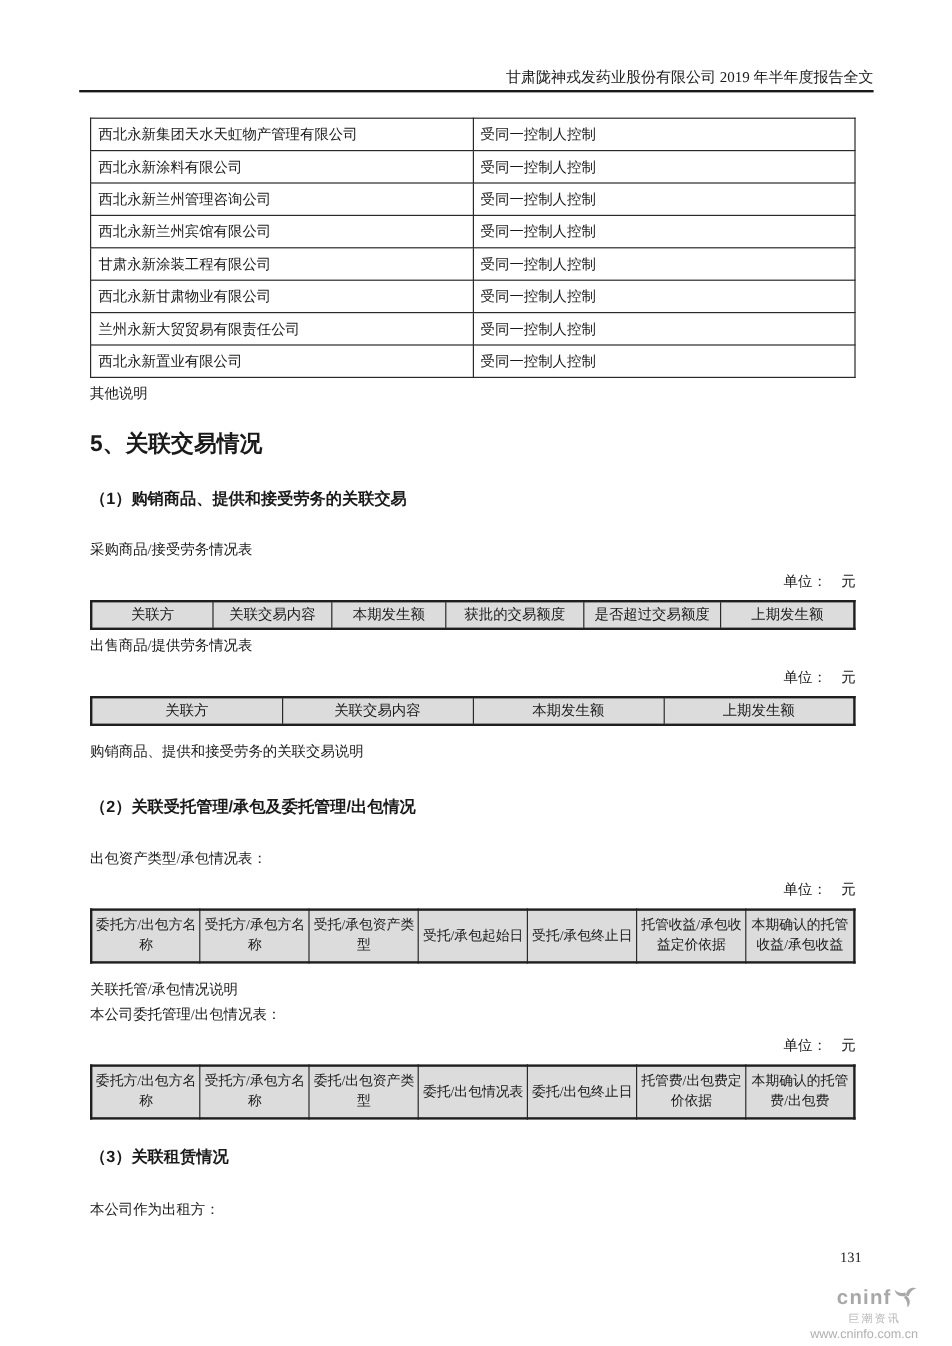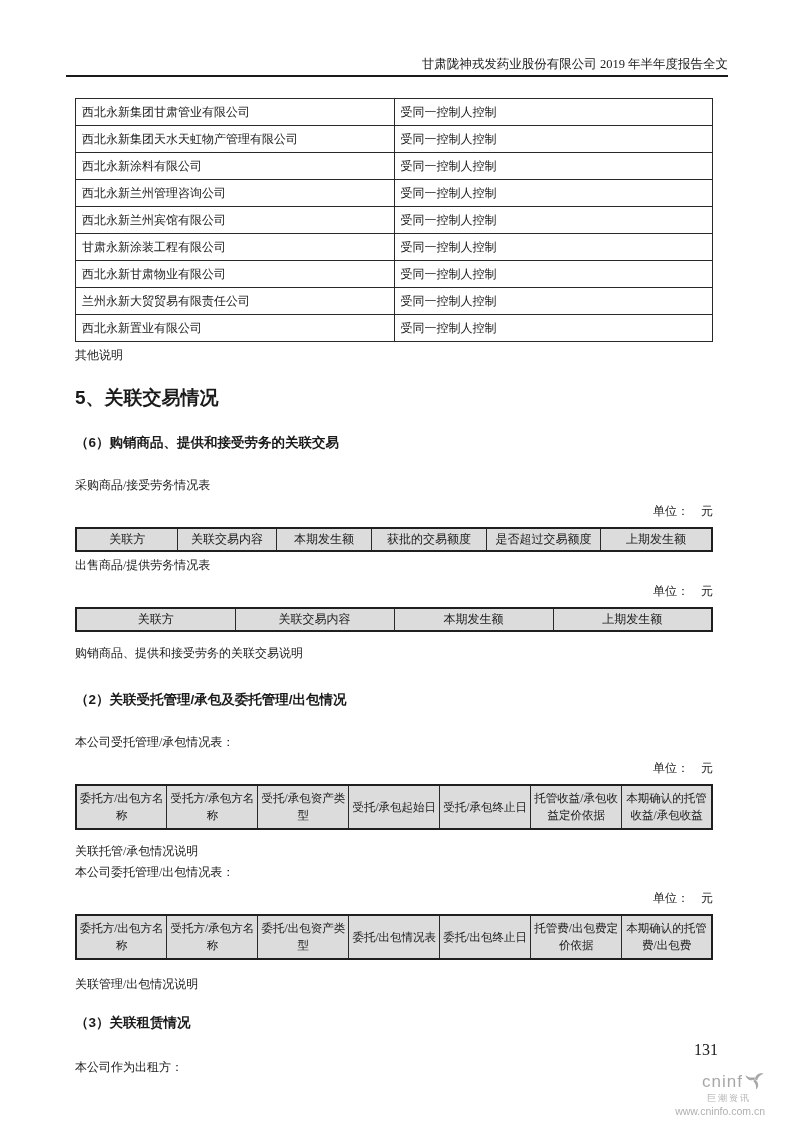--- a/index.html
+++ b/index.html
@@ -97,40 +97,40 @@
   .mt-30 { margin-top: 30px; }
   .mt-13 { margin-top: 13px; }
   .mt-16 { margin-top: 16px; }
   .mt-33 { margin-top: 22px; }
   .mt-28 { margin-top: 28px; }
   
   .page-number {
     position: absolute;
     top: 1041px;
     right: 75px;
-    font-size: 16px;
+    font-size: 12px;
     color: #1a1a1a;
   }
   .cninfo-logo {
     position: absolute;
     top: 1070px;
     right: 28px;
     text-align: right;
     color: #a8a8a8;
     line-height: 1;
   }
   .cninfo-brand-row {
     display: flex;
     align-items: center;
     justify-content: flex-end;
     gap: 2px;
   }
   .cninfo-brand {
     font-family: "Liberation Sans", "DejaVu Sans", sans-serif;
-    font-weight: normal;
+    font-weight: bold;
     font-size: 17px;
     letter-spacing: 1px;
     color: #a8a8a8;
   }
   .cninfo-cn {
     font-size: 9px;
     letter-spacing: 2px;
     margin-top: 2px;
     margin-right: 14px;
     color: #b3b3b3;
@@ -153,24 +153,20 @@
 
   <div class="content">
 
     <table class="tbl-rows">
       <colgroup>
           <col style="width:50%">
           <col style="width:50%">
         </colgroup>
       <tbody>
         <tr>
-          <td>西北永新集团甘肃管业有限公司</td>
-          <td>受同一控制人控制</td>
-        </tr>
-        <tr>
           <td>西北永新集团天水天虹物产管理有限公司</td>
           <td>受同一控制人控制</td>
         </tr>
         <tr>
           <td>西北永新涂料有限公司</td>
           <td>受同一控制人控制</td>
         </tr>
         <tr>
           <td>西北永新兰州管理咨询公司</td>
           <td>受同一控制人控制</td>
@@ -195,21 +191,21 @@
           <td>西北永新置业有限公司</td>
           <td>受同一控制人控制</td>
         </tr>
       </tbody>
     </table>
 
     <div class="body-text">其他说明</div>
 
     <div class="h-level1">5、关联交易情况</div>
 
-    <div class="h-level2">（6）购销商品、提供和接受劳务的关联交易</div>
+    <div class="h-level2">（1）购销商品、提供和接受劳务的关联交易</div>
 
     <div class="body-text mt-26">采购商品/接受劳务情况表</div>
     <div class="unit-label">单位：　元</div>
 
     <table class="tbl-head">
       <colgroup>
         <col style="width:16%">
           <col style="width:15.5%">
           <col style="width:15%">
         <col style="width:18%">
@@ -245,21 +241,21 @@
           <th>本期发生额</th>
           <th>上期发生额</th>
         </tr>
       </tbody>
     </table>
 
     <div class="body-text mt-13">购销商品、提供和接受劳务的关联交易说明</div>
 
     <div class="h-level2 mt-30">（2）关联受托管理/承包及委托管理/出包情况</div>
 
-    <div class="body-text mt-26">本公司受托管理/承包情况表：</div>
+    <div class="body-text mt-26">出包资产类型/承包情况表：</div>
     <div class="unit-label">单位：　元</div>
 
     <table class="tbl-head two-line">
       <colgroup>
         <col style="width:14.3%">
           <col style="width:14.3%">
           <col style="width:14.3%">
           <col style="width:14.3%">
         <col style="width:14.3%">
           <col style="width:14.3%">
@@ -298,21 +294,20 @@
           <th>受托方/承包方名称</th>
           <th>委托/出包资产类型</th>
           <th>委托/出包情况表</th>
           <th>委托/出包终止日</th>
           <th>托管费/出包费定价依据</th>
           <th>本期确认的托管费/出包费</th>
         </tr>
       </tbody>
     </table>
 
-    <div class="body-text mt-16">关联管理/出包情况说明</div>
 
     <div class="h-level2 mt-33">（3）关联租赁情况</div>
 
     <div class="body-text mt-28">本公司作为出租方：</div>
 
   </div>
 
   <div class="page-number">131</div>
 
   <div class="cninfo-logo">

